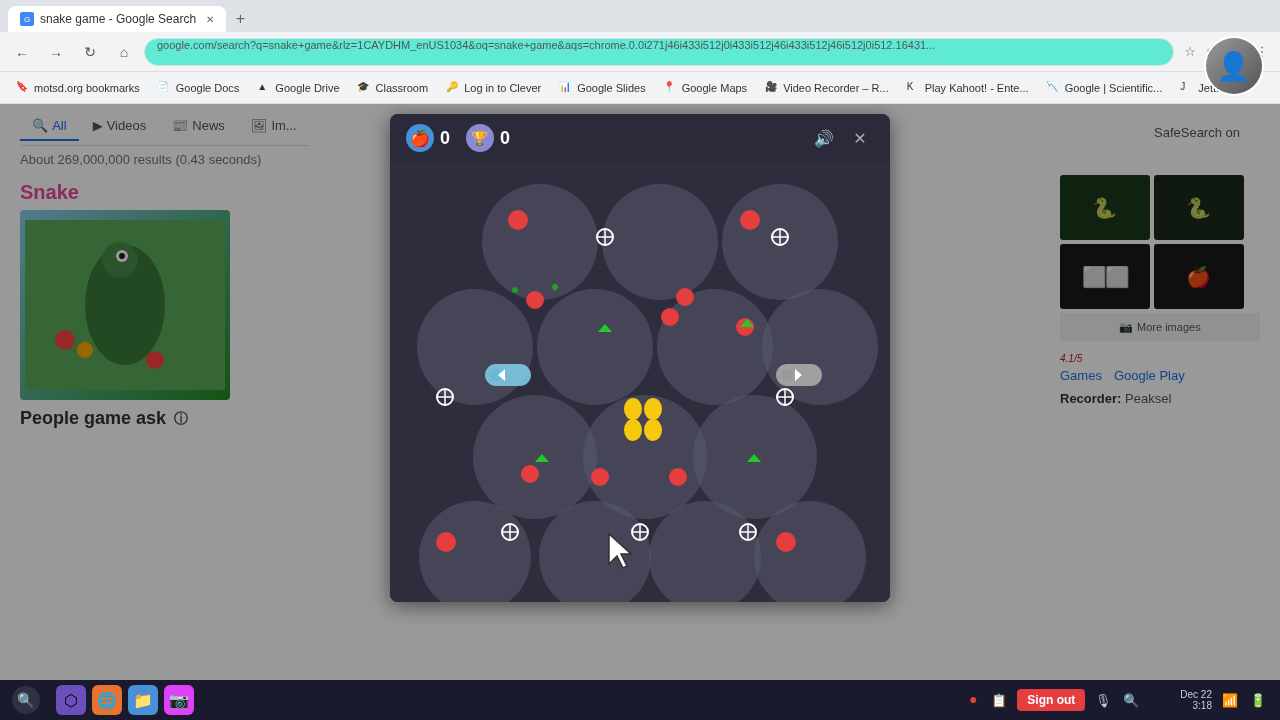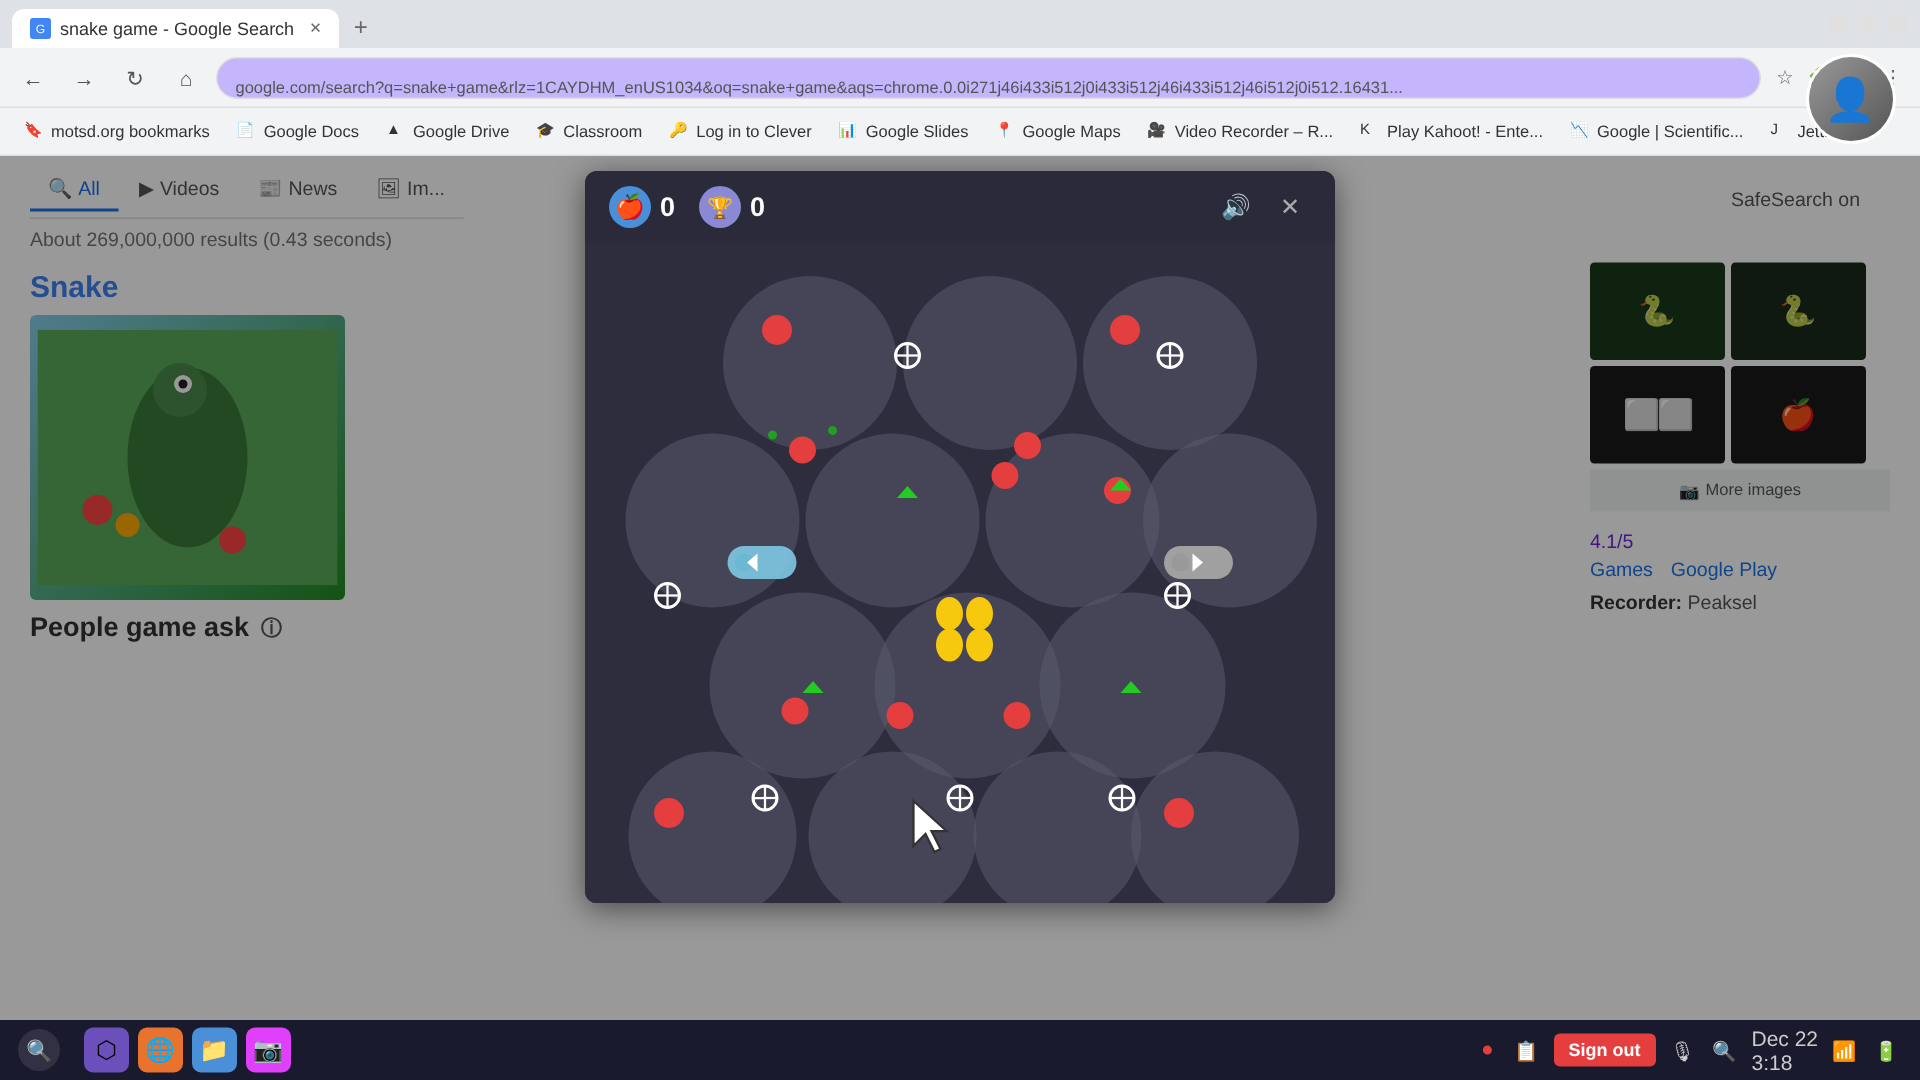--- a/index.html
+++ b/index.html
@@ -113,28 +113,28 @@
       font-size: 14px;
       color: #555;
       cursor: pointer;
       background: transparent;
       border: none;
     }
 
     .address-input {
       flex: 1;
       height: 28px;
-      background: #c4b5fd;
+      background: #5eead4;
       border: 1px solid #ddd;
       border-radius: 14px;
       padding: 0 12px;
       font-size: 12px;
       color: #333;
       display: flex;
-      align-items: flex-end;
+      align-items: flex-start;
     }
 
     .address-icons {
       display: flex;
       gap: 4px;
       align-items: center;
     }
 
     .addr-icon {
       width: 20px;
@@ -302,21 +302,21 @@
     .snake-title-bar {
       display: flex;
       align-items: center;
       gap: 8px;
       padding: 6px 0;
     }
 
     .snake-title {
       font-size: 20px;
       font-weight: bold;
-      color: #3b82f6;
+      color: #ec4899;
     }
 
     
     .content-area {
       display: flex;
       gap: 16px;
     }
 
     .left-column {
       flex: 1;
@@ -544,36 +544,39 @@
       border: none;
       border-radius: 4px;
       padding: 4px 10px;
       font-size: 12px;
       cursor: pointer;
       font-weight: bold;
     }
 
     .time-display {
       color: #ccc;
-      font-size: 14px;
+      font-size: 10px;
+      text-align: right;
+      margin-left: 31px;
     }
 
     
     .publisher-text {
       font-size: 13px;
       color: #555;
     }
 
     .publisher-text strong {
       color: #333;
     }
 
     .rating-text {
-      font-size: 13px;
-      color: #6d28d9;
+      font-size: 10px;
+      color: #b91c1c;
+      font-style: italic;
     }
 
     .store-btn {
       font-size: 13px;
       color: #1a73e8;
       cursor: pointer;
     }
   </style>
 </head>
 <body>

